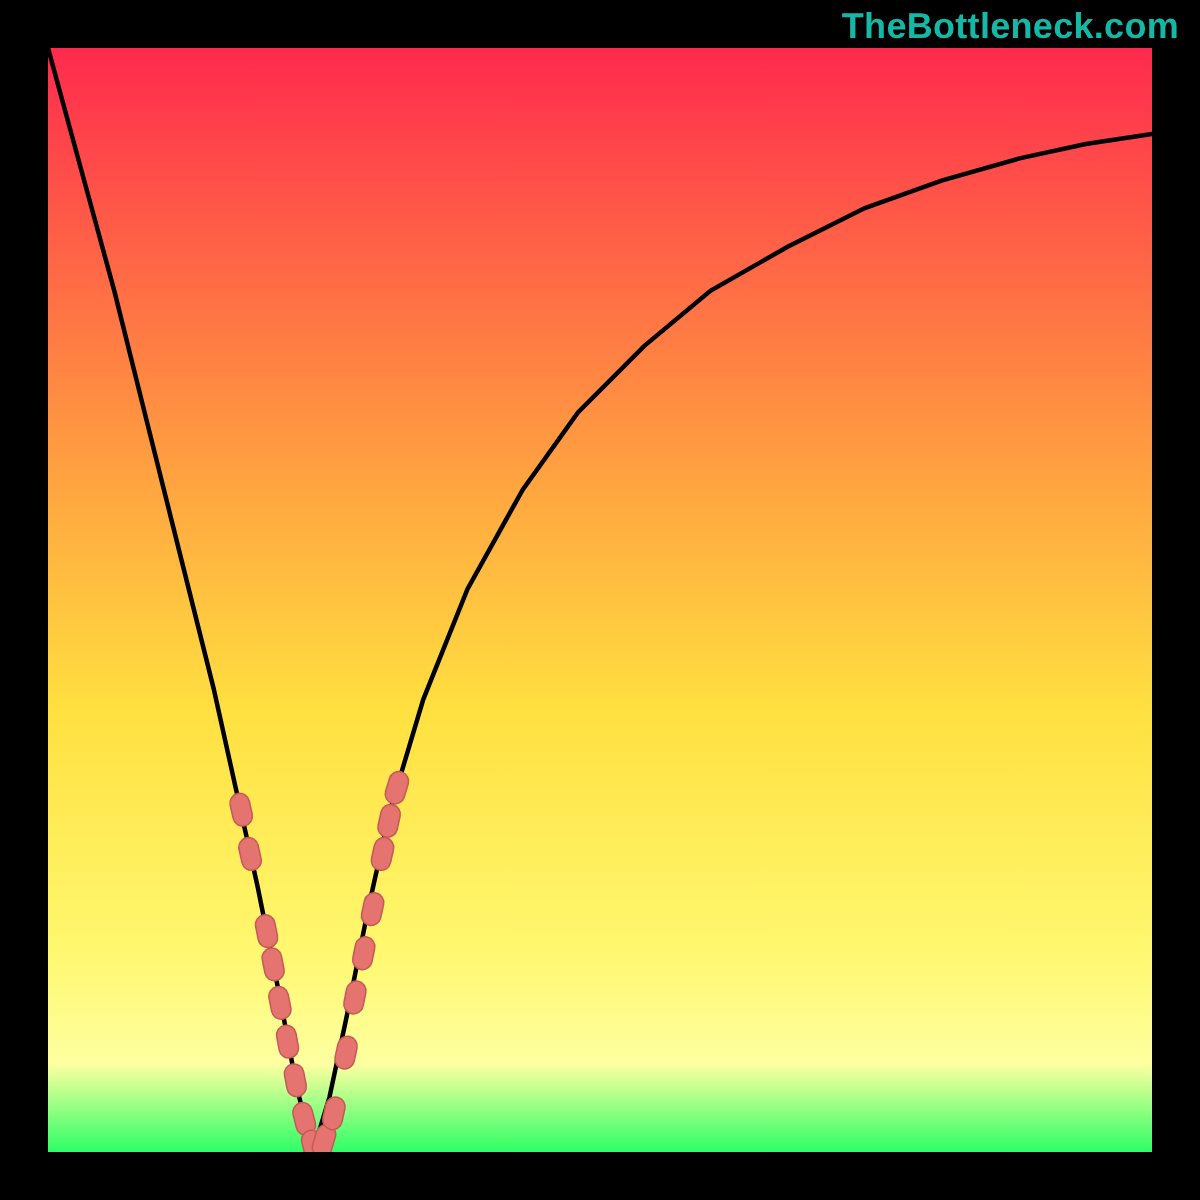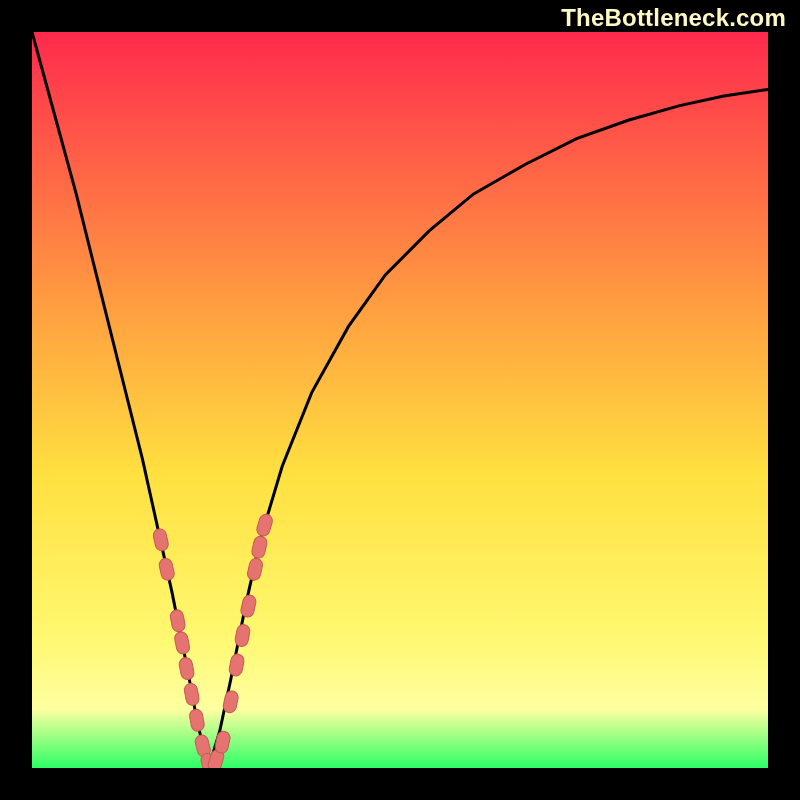--- a/index.html
+++ b/index.html
@@ -25,21 +25,21 @@
     width: 736px;
     height: 736px;
   }
   .watermark {
     position: absolute;
     top: 4px;
     right: 14px;
     font-family: Arial, Helvetica, sans-serif;
     font-size: 24px;
     font-weight: 600;
-    color: #fef9c3;
+    color: #14b8a6;
     letter-spacing: 0.2px;
   }
 </style>
 </head>
 <body>
 
 <div class="frame">
   <svg class="plot" viewBox="0 0 736 736">
     <defs>
       <linearGradient id="bg-grad" x1="0" y1="0" x2="0" y2="1">

